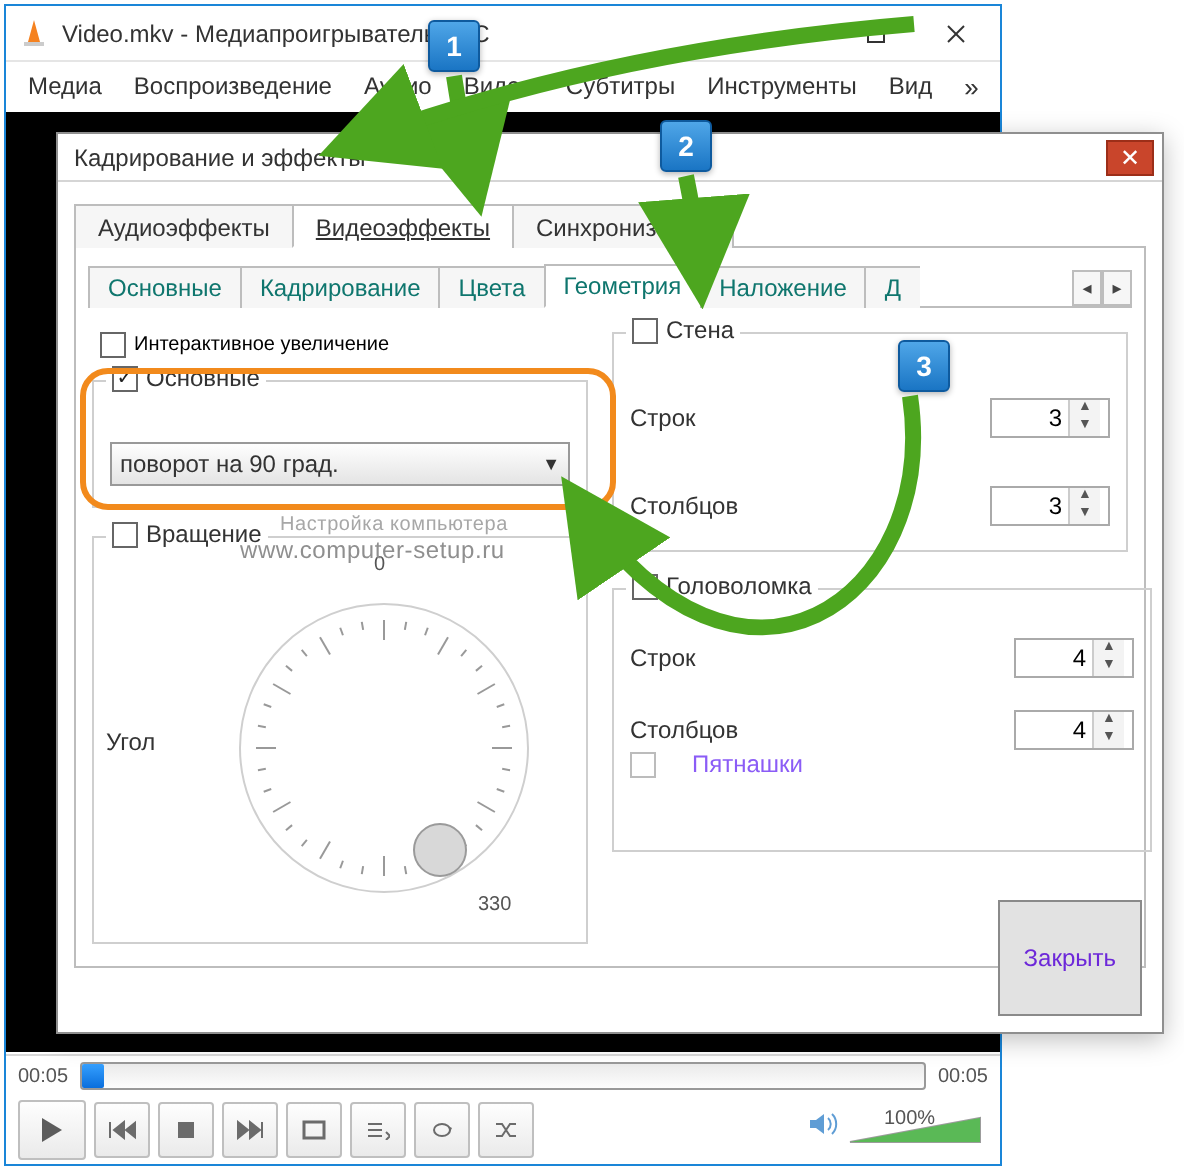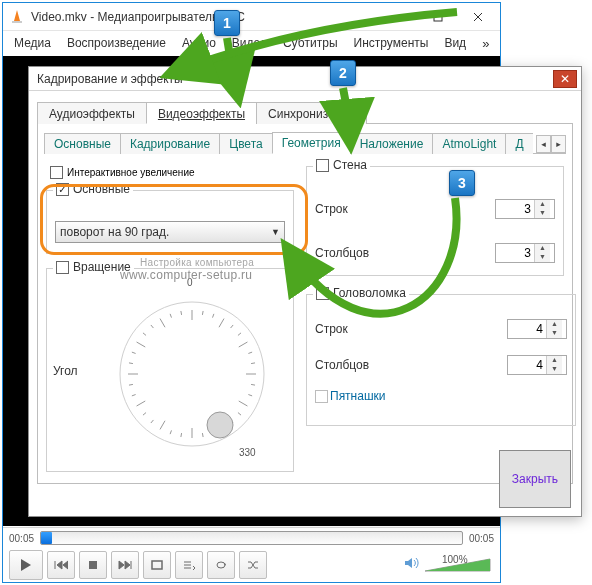--- a/index.html
+++ b/index.html
@@ -193,21 +193,20 @@
     <div class="tab1 inact">Синхронизация</div>
   </div>
 
   <div class="inner">
     <div class="tabs2">
       <div class="tab2">Основные</div>
       <div class="tab2">Кадрирование</div>
       <div class="tab2">Цвета</div>
       <div class="tab2 active">Геометрия</div>
       <div class="tab2">Наложение</div>
-      <div class="tab2">AtmoLight</div>
       <div class="tab2" style="border-right:none">Д</div>
       <div class="tab-scroll">
         <div class="tab-sc-btn">◂</div>
         <div class="tab-sc-btn">▸</div>
       </div>
     </div>
 
     <div class="geo-pane">
 
       <div style="position:absolute;left:6px;top:4px;display:flex;align-items:center;gap:4px;font-size:10px;">
@@ -323,21 +322,21 @@
         <div class="row" style="margin-top:16px">
           <span>Столбцов</span>
           <div class="spin">
               <input value="4" style="">
               <div class="ar">
                 <div>▲</div>
                 <div>▼</div>
               </div>
             </div>
         </div>
-        <div style="display:flex;align-items:center;gap:2px;margin-top:14px;color:#0369a1">
+        <div style="display:flex;align-items:center;gap:18px;color:#8b5cf6">
           <span class="chk" style="border-color:#bcbcbc"></span>
           <span>Пятнашки</span>
         </div>
       </div>
     </div>
   </div>
 
   <div class="footer-btn">Закрыть</div>
 </div>
 

